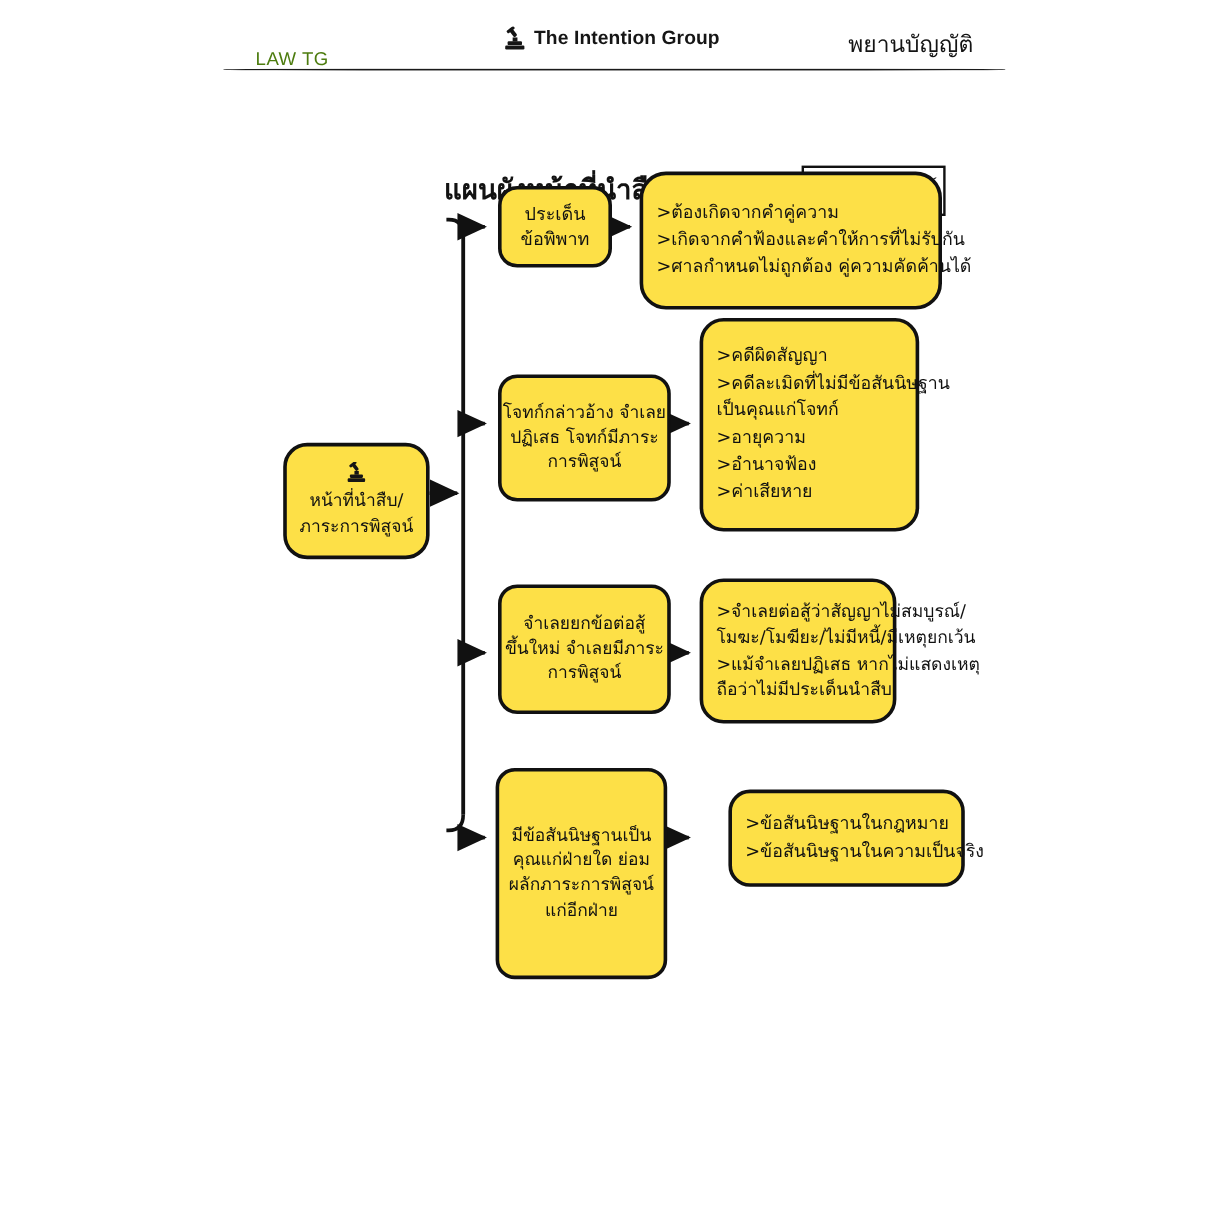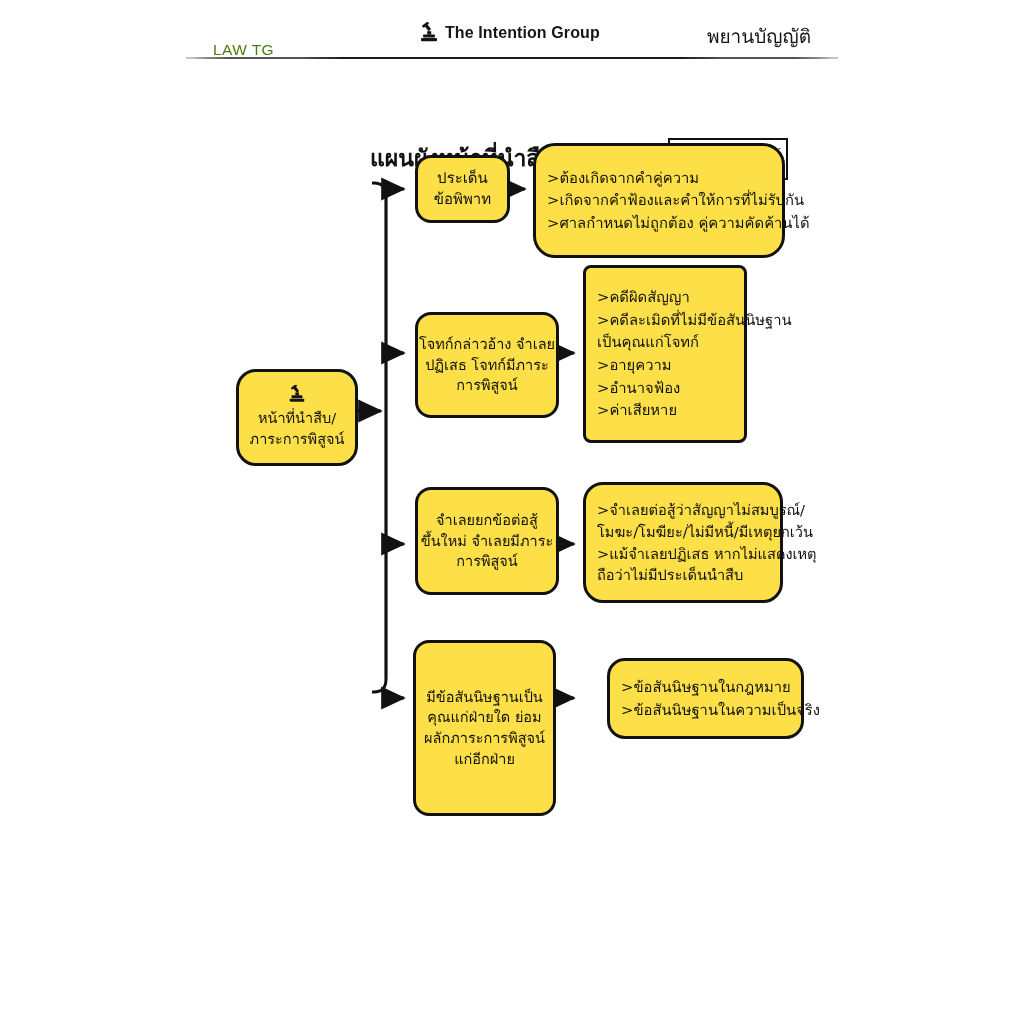--- a/index.html
+++ b/index.html
@@ -93,23 +93,23 @@
   #node-m1 .line{font-size:15px;}
   #node-m2{left:415px;top:300px;width:144px;height:106px;margin-top:12px;}
   #node-m2 .line{font-size:14.5px;}
   #node-m3{left:415px;top:487px;width:144px;height:108px;}
   #node-m3 .line{font-size:14.5px;}
   #node-m4{left:413px;top:640px;width:143px;height:176px;}
   #node-m4 .line{font-size:14.5px;}
   
   #node-r1{left:533px;top:143px;width:252px;height:115px;border-radius:22px;}
   #node-r1 .line{font-size:14.8px;line-height:1.52;}
-  #node-r2{left:583px;top:265px;width:164px;height:178px;border-radius:8px;}
+  #node-r2{left:583px;top:265px;width:183px;height:178px;border-radius:20px;}
   #node-r2 .line{font-size:14.8px;line-height:1.53;}
-  #node-r3{left:583px;top:482px;width:200px;height:121px;border-radius:20px;}
+  #node-r3{left:583px;top:482px;width:164px;height:121px;border-radius:20px;}
   #node-r3 .line{font-size:14.6px;line-height:1.5;}
   #node-r4{left:583px;top:658px;width:197px;height:81px;border-radius:18px;margin-left:24px;}
   #node-r4 .line{font-size:14.8px;line-height:1.55;}
   
   #footer{position:absolute;left:0;top:955px;width:1024px;height:69px;}
 </style>
 </head>
 <body>
 
 <div id="page-header">

